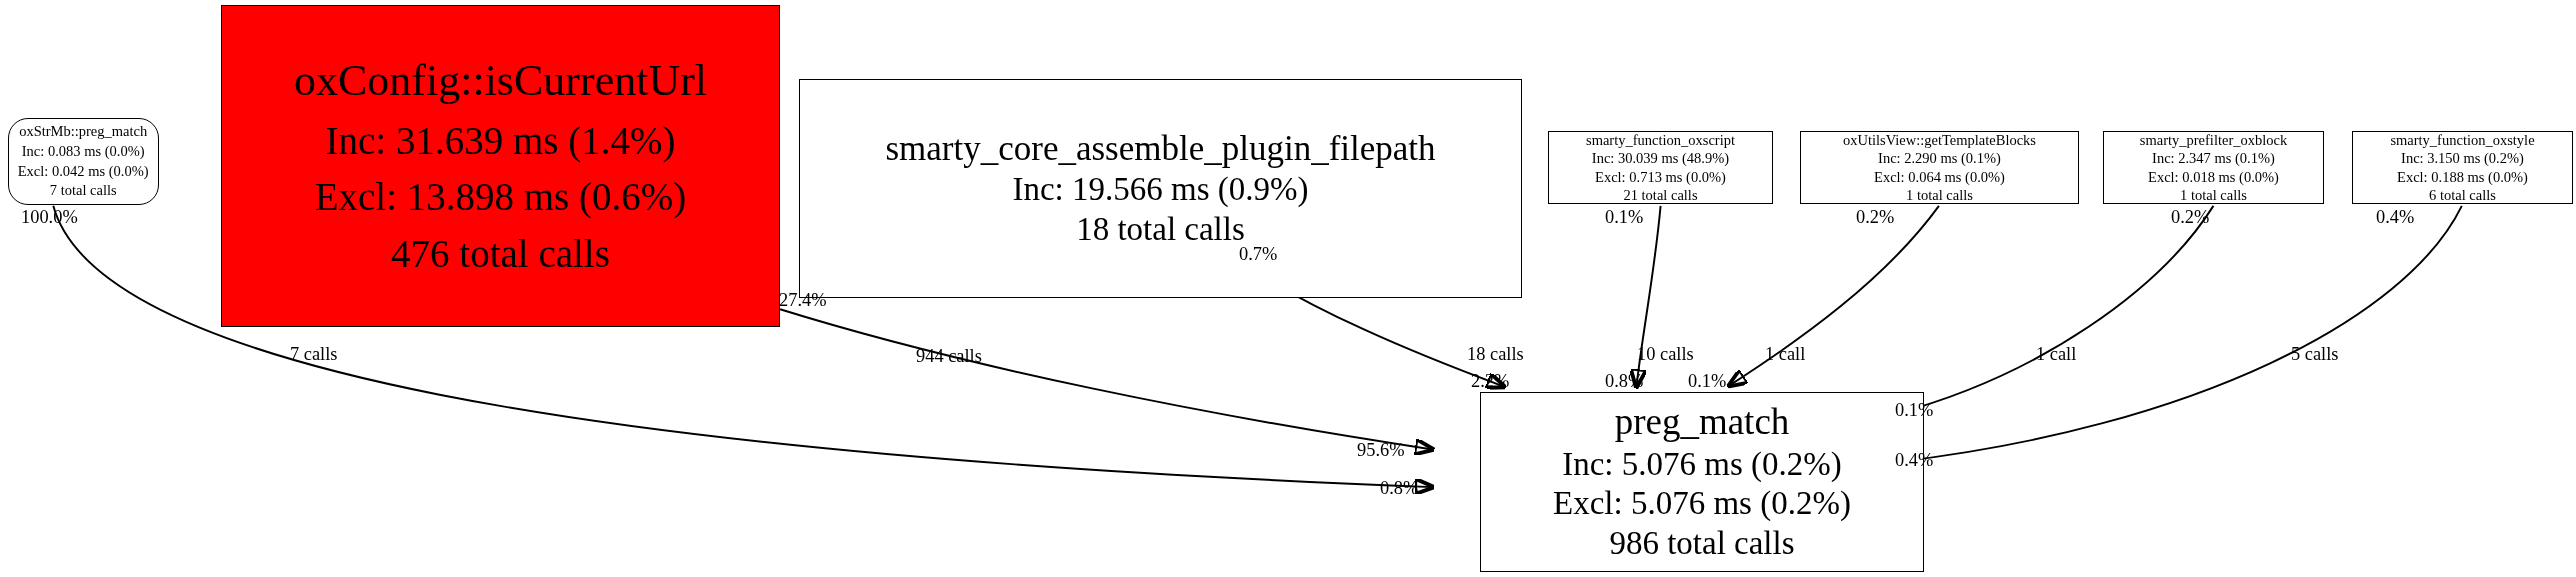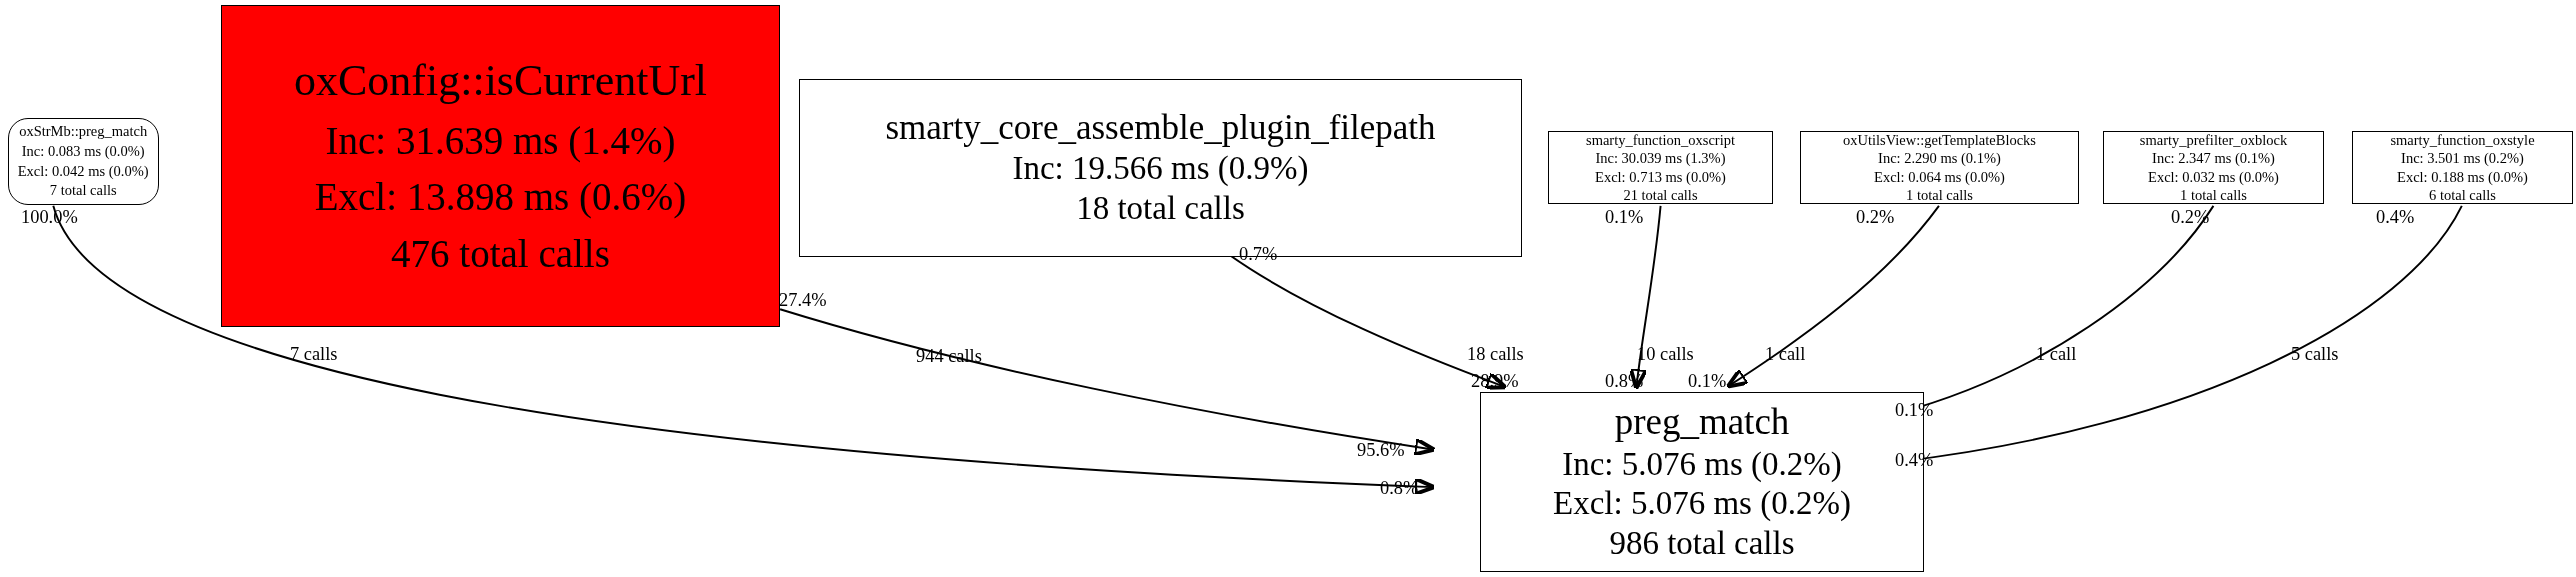--- a/index.html
+++ b/index.html
@@ -38,21 +38,21 @@
     align-items: center;
     text-align: center;
     overflow: hidden;
   }
   .node .t, .node .l { width: 100%; white-space: nowrap; }
 
   
   .n-oxstrmb   { left: 7.7px;    top: 118px; width: 151px; height: 87px;  font-size: 14.5px; line-height: 1.35; }
   .n-red       { left: 221px;  top: 4.8px;   width: 559px; height: 322px; font-size: 39px; line-height: 1.45; }
   .n-red .t    { font-size: 44px; }
-  .n-smcore    { left: 799px;  top: 79px;  width: 723px; height: 178px; font-size: 33px; line-height: 1.2; }
+  .n-smcore    { left: 799px;  top: 79px;  width: 723px; height: 219px; font-size: 33px; line-height: 1.2; }
   .n-smcore .t { font-size: 35px; }
   .n-oxscript  { left: 1548px; top: 131px; width: 225px; height: 73px;  font-size: 14.5px; line-height: 1.27; }
   .n-blocks    { left: 1800px; top: 131px; width: 279px; height: 73px;  font-size: 14.5px; line-height: 1.27; }
   .n-oxblock   { left: 2103px; top: 131px; width: 221px; height: 73px;  font-size: 14.5px; line-height: 1.27; }
   .n-oxstyle   { left: 2352px; top: 131px; width: 221px; height: 73px;  font-size: 14.5px; line-height: 1.27; }
   .n-pregmatch { left: 1445px; top: 392px; width: 444px; height: 180px; font-size: 33px; line-height: 1.2; }
   .n-pregmatch .t { font-size: 37px; }
 
   .elabel {
     position: absolute;
@@ -118,42 +118,42 @@
   </div>
 
   <div class="node n-smcore" style="background-color: rgb(255, 255, 255);">
     <div class="t">smarty_core_assemble_plugin_filepath</div>
     <div class="l">Inc: 19.566 ms (0.9%)</div>
     <div class="l">18 total calls</div>
   </div>
 
   <div class="node n-oxscript" style="background-color: rgb(255, 255, 255);">
     <div class="t">smarty_function_oxscript</div>
-    <div class="l">Inc: 30.039 ms (1.3%)</div>
+    <div class="l">Inc: 30.039 ms (48.9%)</div>
     <div class="l">Excl: 0.713 ms (0.0%)</div>
     <div class="l">21 total calls</div>
   </div>
 
   <div class="node n-blocks" style="background-color: rgb(255, 255, 255);">
     <div class="t">oxUtilsView::getTemplateBlocks</div>
     <div class="l">Inc: 2.290 ms (0.1%)</div>
     <div class="l">Excl: 0.064 ms (0.0%)</div>
     <div class="l">1 total calls</div>
   </div>
 
   <div class="node n-oxblock" style="background-color: rgb(255, 255, 255);">
     <div class="t">smarty_prefilter_oxblock</div>
     <div class="l">Inc: 2.347 ms (0.1%)</div>
-    <div class="l">Excl: 0.032 ms (0.0%)</div>
+    <div class="l">Excl: 0.018 ms (0.0%)</div>
     <div class="l">1 total calls</div>
   </div>
 
   <div class="node n-oxstyle" style="background-color: rgb(255, 255, 255); justify-content: center;">
     <div class="t">smarty_function_oxstyle</div>
-    <div class="l">Inc: 3.501 ms (0.2%)</div>
+    <div class="l">Inc: 3.150 ms (0.2%)</div>
     <div class="l">Excl: 0.188 ms (0.0%)</div>
     <div class="l">6 total calls</div>
   </div>
 
   <div class="node n-pregmatch" style="background-color: rgb(255, 255, 255); margin-left: 35px;">
     <div class="t">preg_match</div>
     <div class="l">Inc: 5.076 ms (0.2%)</div>
     <div class="l">Excl: 5.076 ms (0.2%)</div>
     <div class="l">986 total calls</div>
   </div>
@@ -161,21 +161,21 @@
   <span class="elabel l-e0-tail">100.0%</span>
   <span class="elabel l-e0-calls">7 calls</span>
   <span class="elabel l-e0-head">0.8%</span>
 
   <span class="elabel l-e1-tail">27.4%</span>
   <span class="elabel l-e1-calls">944 calls</span>
   <span class="elabel l-e1-head">95.6%</span>
 
   <span class="elabel l-e2-tail">0.7%</span>
   <span class="elabel l-e2-calls">18 calls</span>
-  <span class="elabel l-e2-head">28.9%</span>
+  <span class="elabel l-e2-head">2.2%</span>
 
   <span class="elabel l-e3-tail">0.1%</span>
   <span class="elabel l-e3-calls">10 calls</span>
   <span class="elabel l-e3-head">0.8%</span>
 
   <span class="elabel l-e4-tail">0.2%</span>
   <span class="elabel l-e4-calls">1 call</span>
   <span class="elabel l-e4-head">0.1%</span>
 
   <span class="elabel l-e5-tail">0.2%</span>

